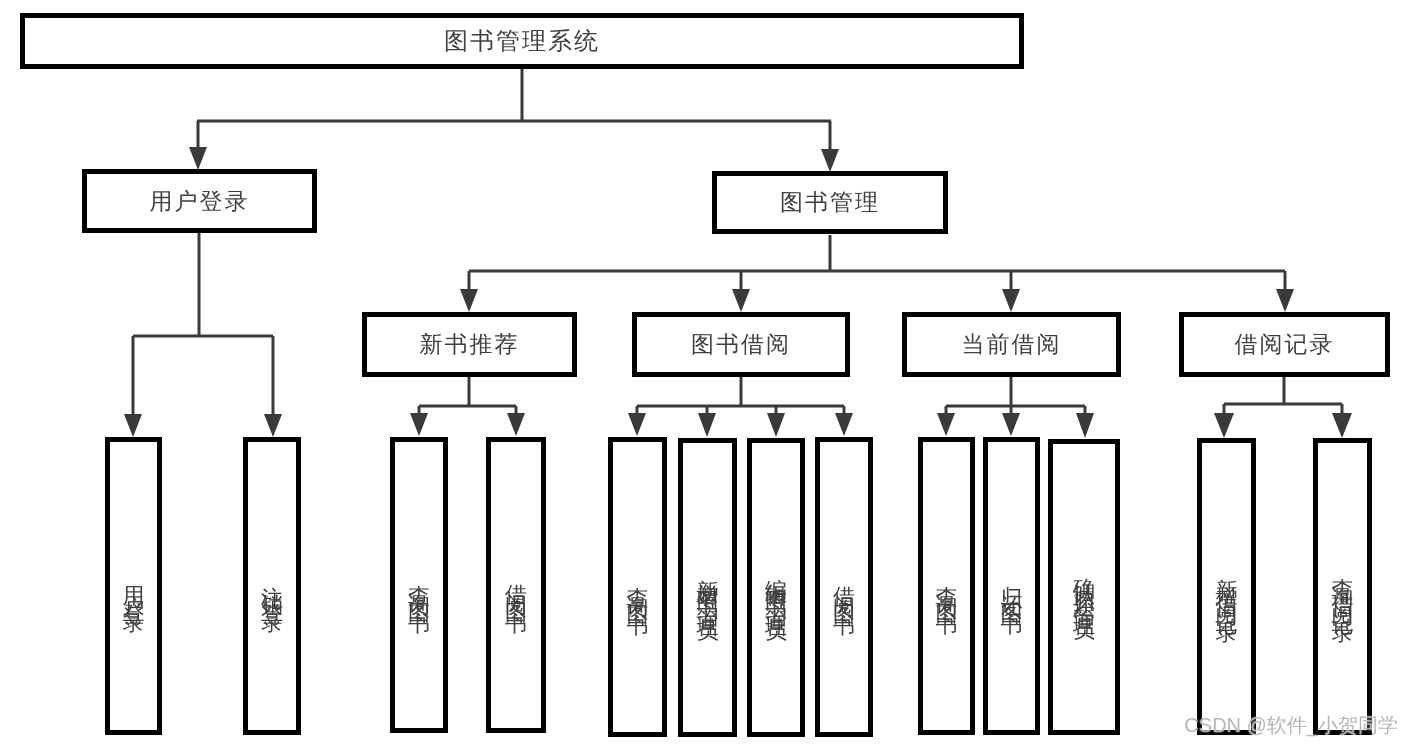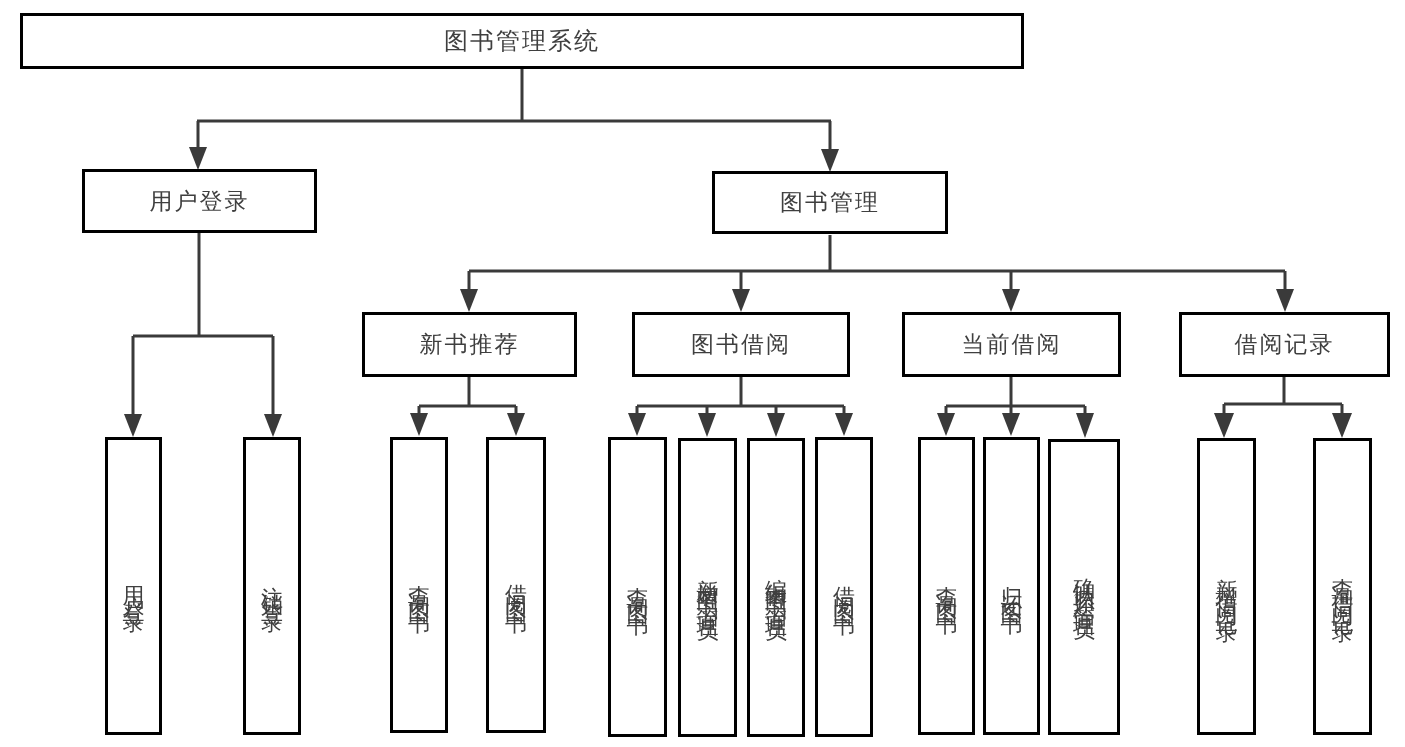--- a/index.html
+++ b/index.html
@@ -21,21 +21,21 @@
     stroke: #3a3a3a;
     stroke-width: 3;
     fill: none;
   }
   svg.connectors polygon {
     fill: #3a3a3a;
     stroke: none;
   }
   .node {
     position: absolute;
-    border: 3px solid #000000;
+    border: 5px solid #000000;
     background: #ffffff;
     display: flex;
     align-items: center;
     justify-content: center;
     color: #3f3f3f;
   }
   .h-node {
     font-size: 23px;
     letter-spacing: 2px;
     white-space: nowrap;
@@ -184,14 +184,15 @@
     <span>确认归还（管理员）</span>
   </div>
 
   <div class="node v-node" style="left:1197px;top:438px;width:59px;height:297px">
     <span>新增借阅记录</span>
   </div>
   <div class="node v-node" style="left:1313px;top:438px;width:59px;height:297px">
     <span>查询借阅记录</span>
   </div>
 
+  <div class="watermark">CSDN @软件_小贺同学</div>
 
 </div>
 
 </body></html>

